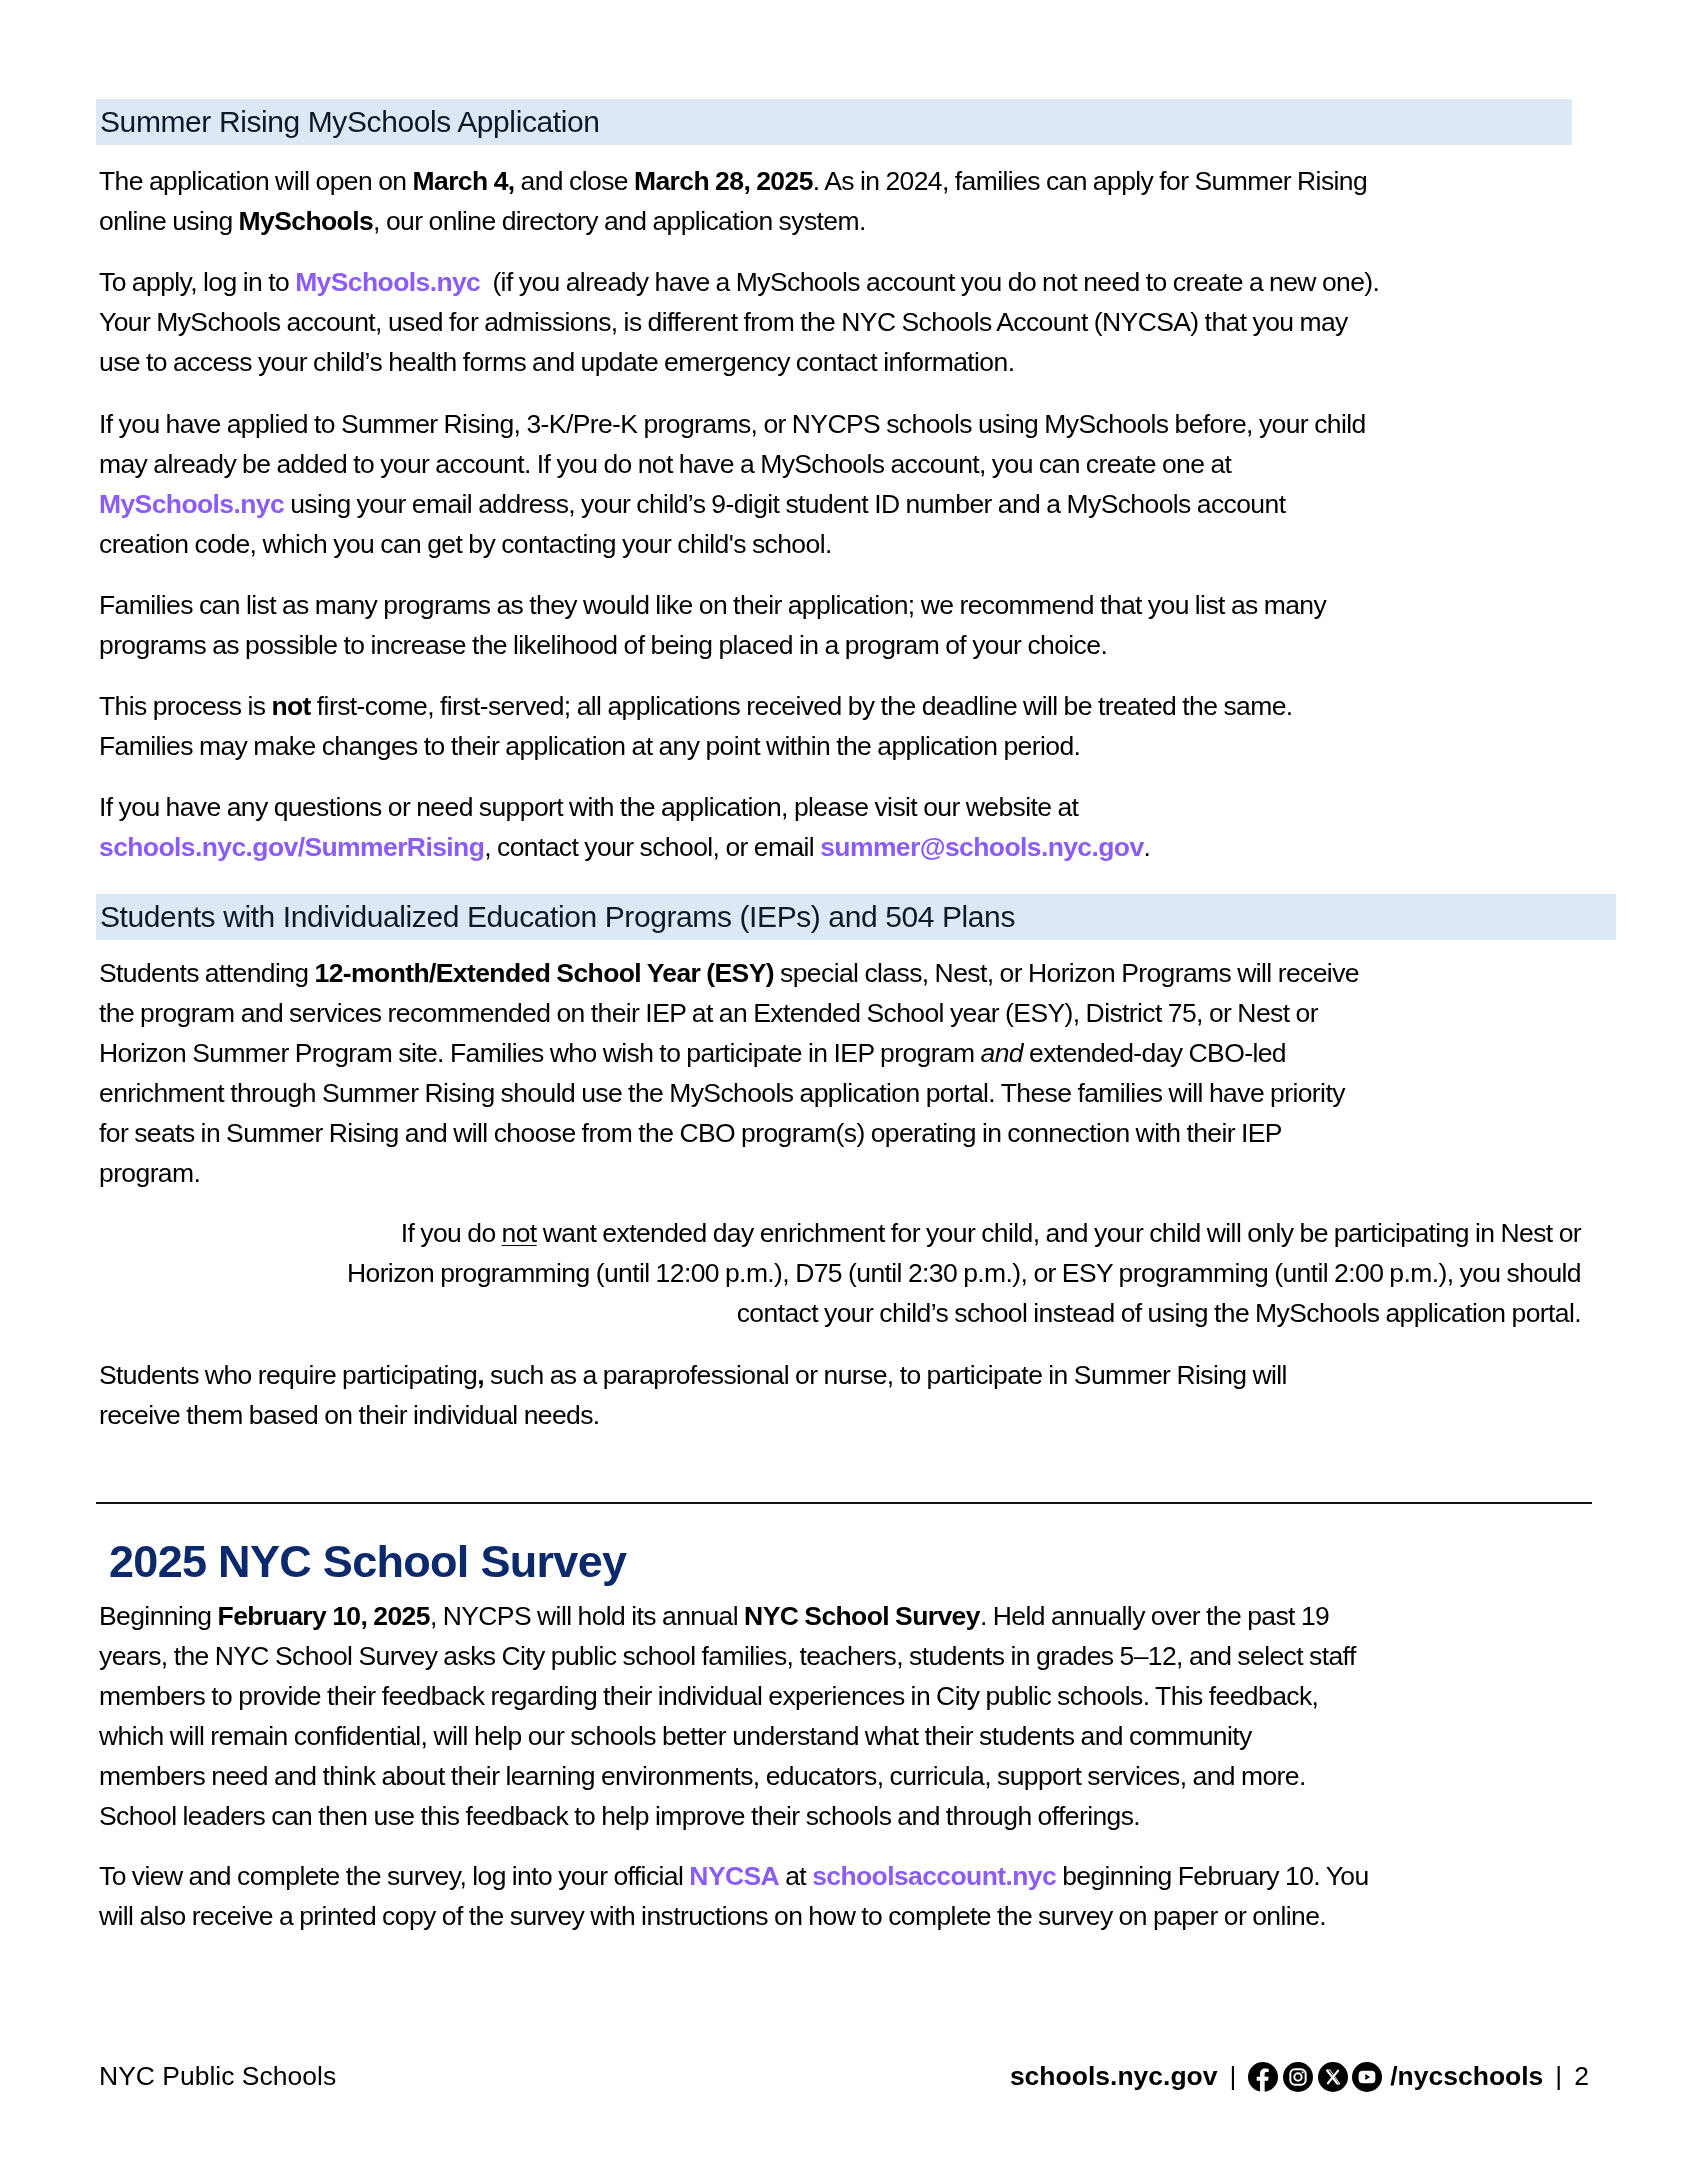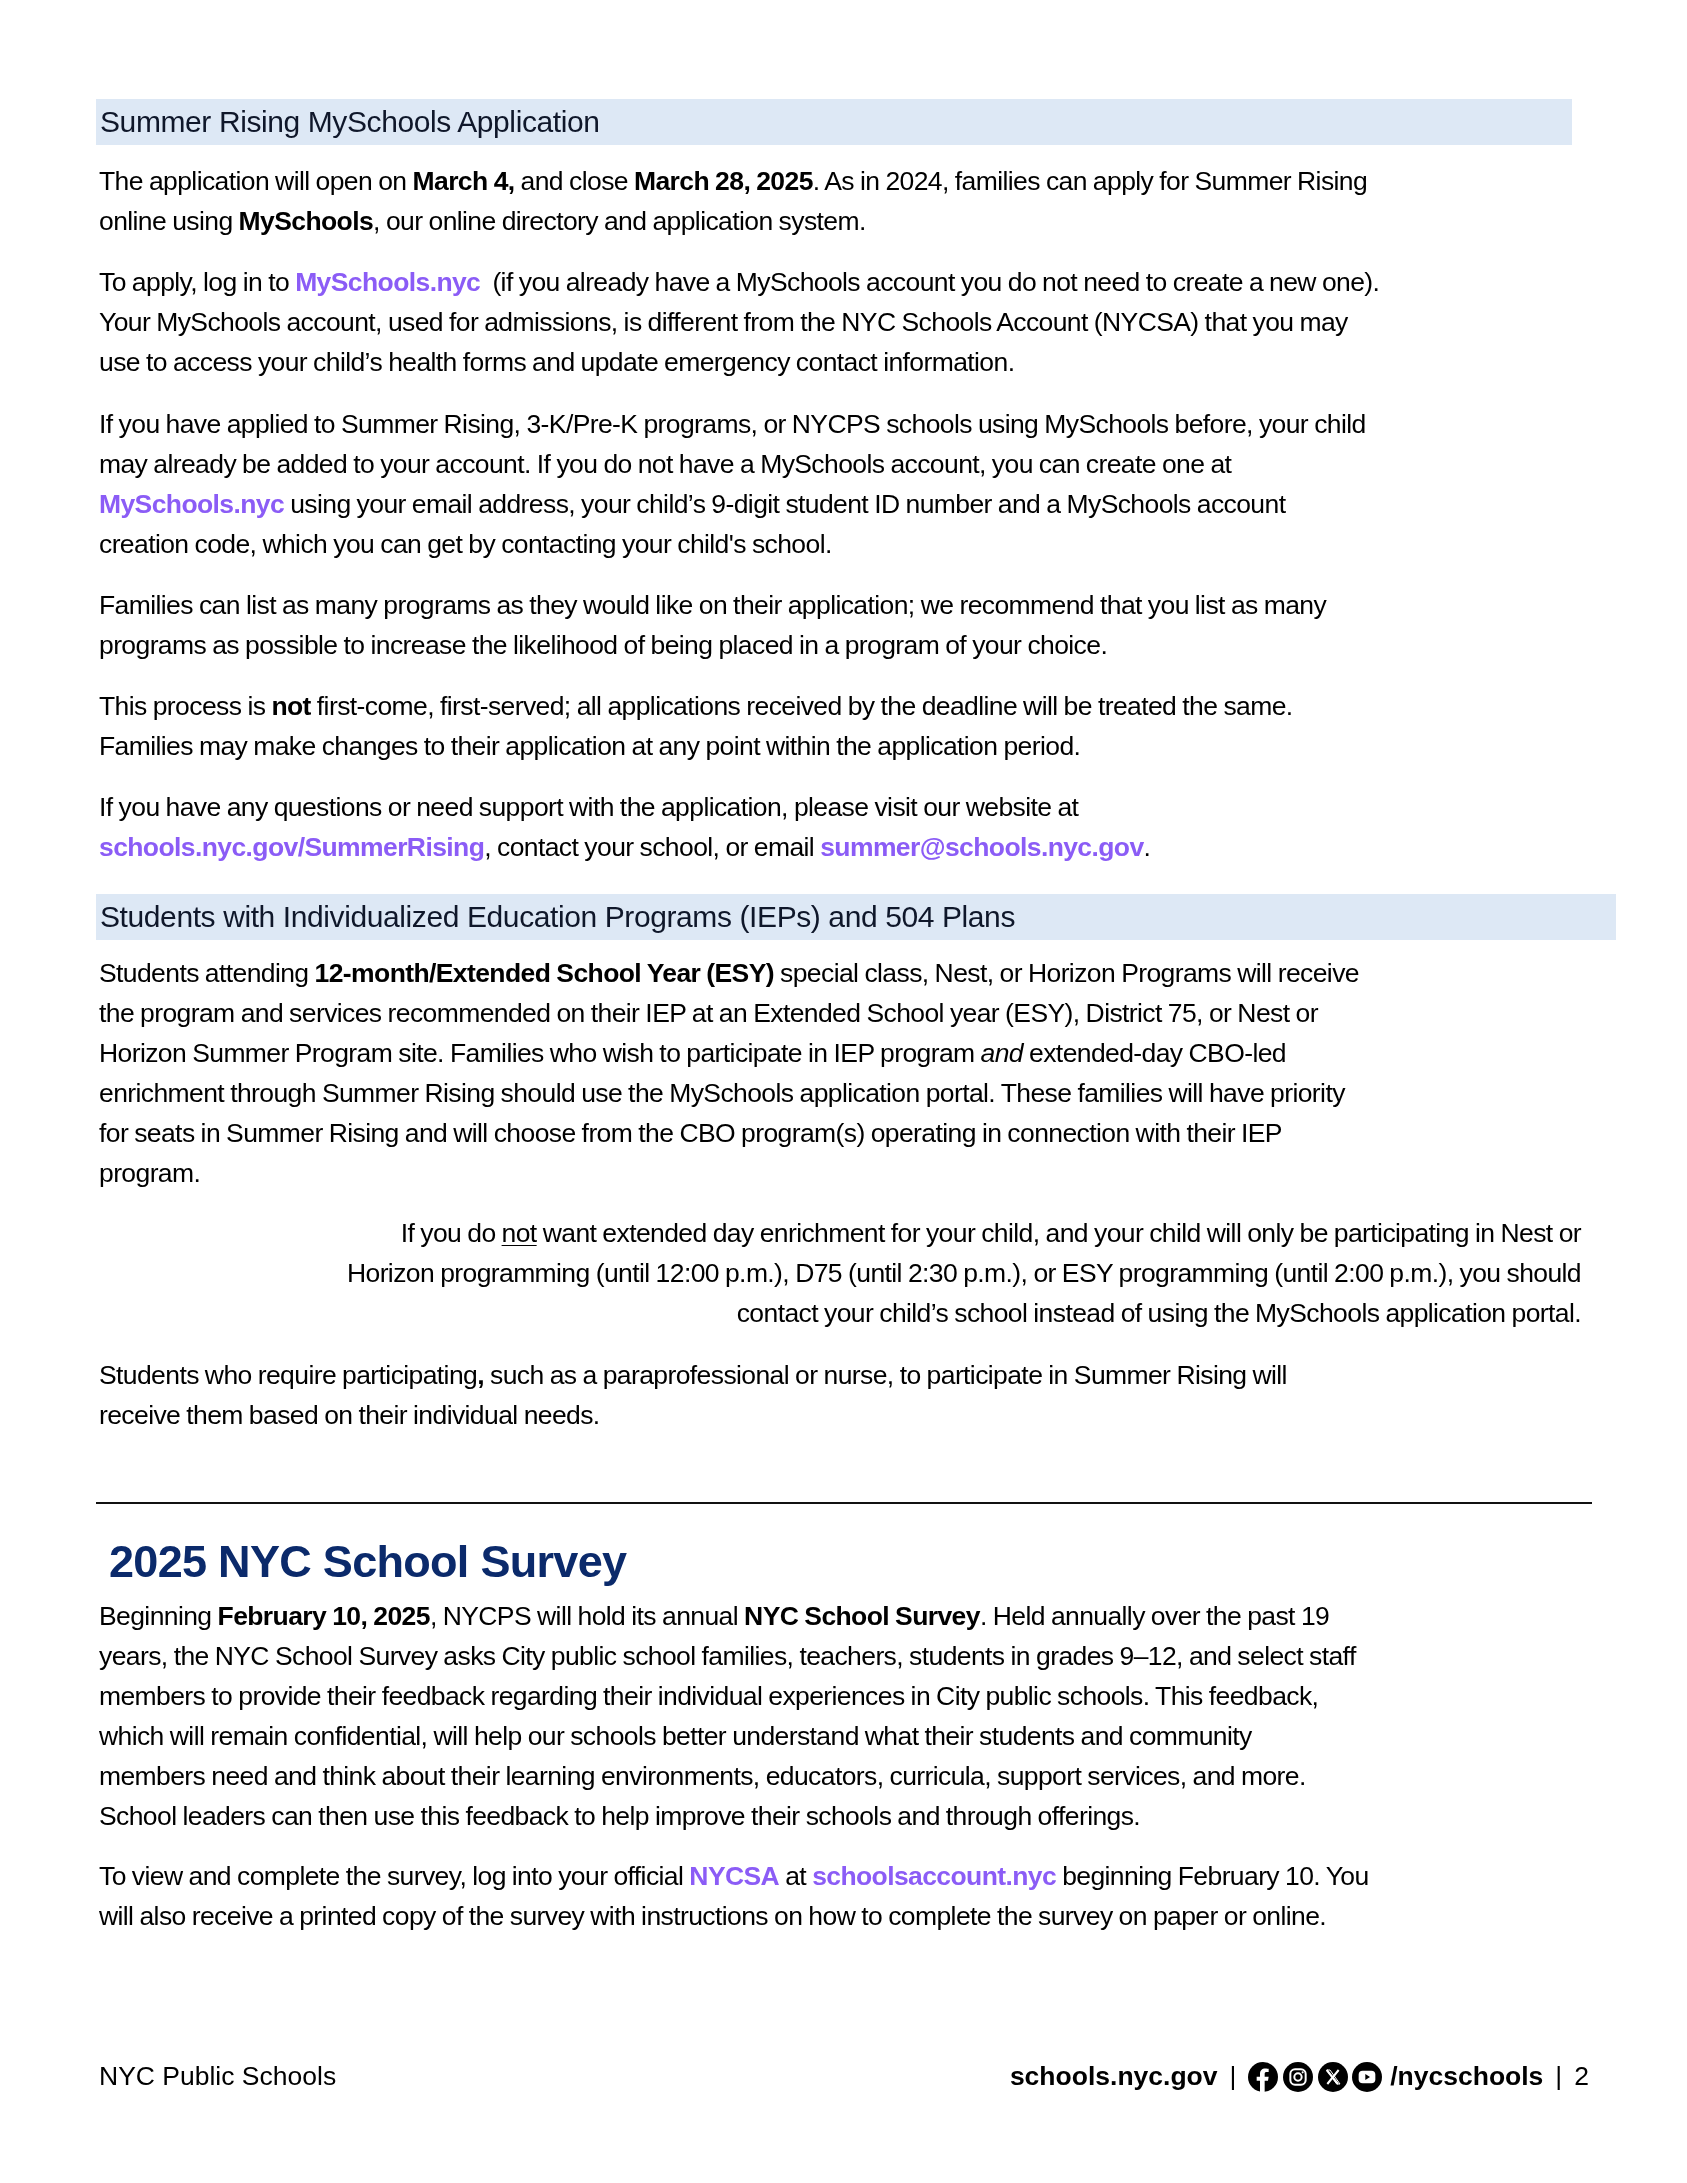--- a/index.html
+++ b/index.html
@@ -89,21 +89,21 @@
   <span class="line"><span>Students who require participating</span><b>,</b><span> such as a paraprofessional or nurse, to participate in Summer Rising will</span></span>
   <span class="line">receive them based on their individual needs.</span>
 </div>
 
 <div class="divider"></div>
 
 <div class="survey-title">2025 NYC School Survey</div>
 
 <div class="para" style="top:1596px;">
   <span class="line"><span>Beginning </span><b>February 10, 2025</b><span>, NYCPS will hold its annual </span><b>NYC School Survey</b><span>. Held annually over the past 19</span></span>
-  <span class="line">years, the NYC School Survey asks City public school families, teachers, students in grades 9–12, and select staff</span>
+  <span class="line">years, the NYC School Survey asks City public school families, teachers, students in grades 5–12, and select staff</span>
   <span class="line">members to provide their feedback regarding their individual experiences in City public schools. This feedback,</span>
   <span class="line">which will remain confidential, will help our schools better understand what their students and community</span>
   <span class="line">members need and think about their learning environments, educators, curricula, support services, and more.</span>
   <span class="line">School leaders can then use this feedback to help improve their schools and through offerings.</span>
 </div>
 
 <div class="para" style="top:1856px;">
   <span class="line"><span>To view and complete the survey, log into your official </span><a class="link">NYCSA</a><span> at </span><a class="link">schoolsaccount.nyc</a><span> beginning February 10. You</span></span>
   <span class="line">will also receive a printed copy of the survey with instructions on how to complete the survey on paper or online.</span>
 </div>

